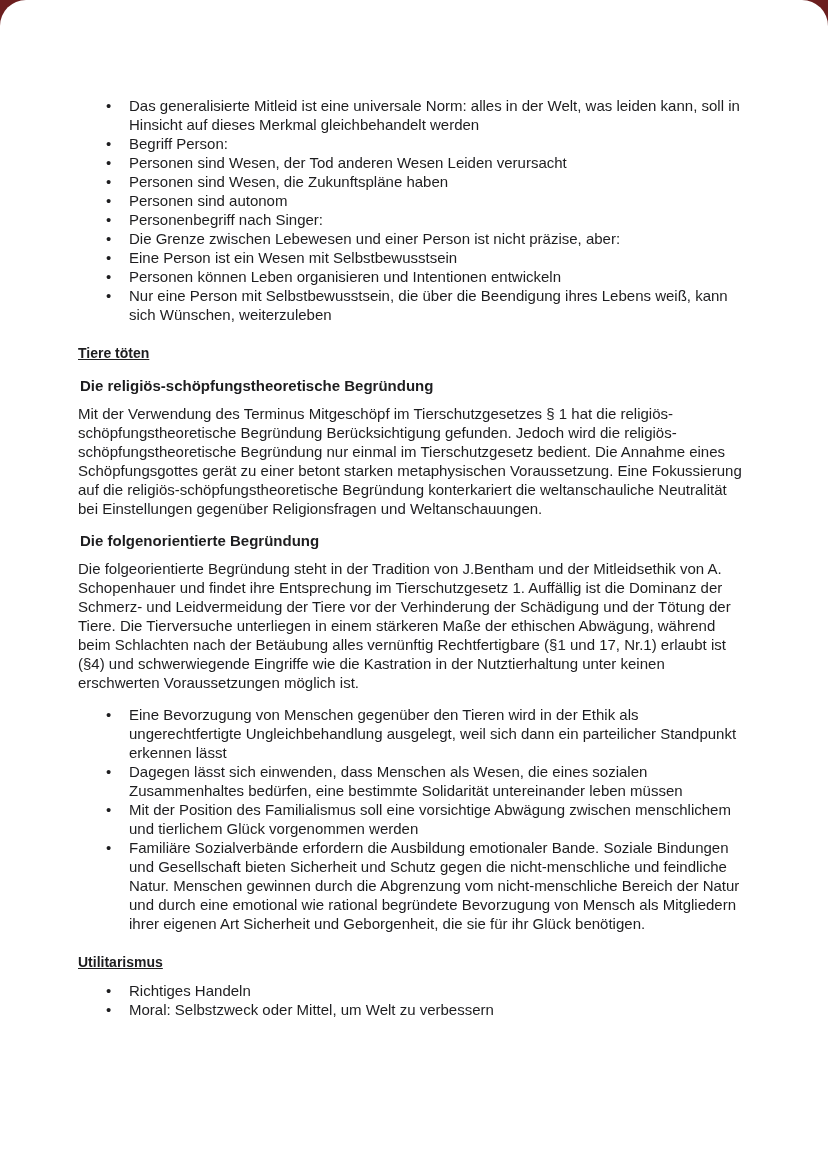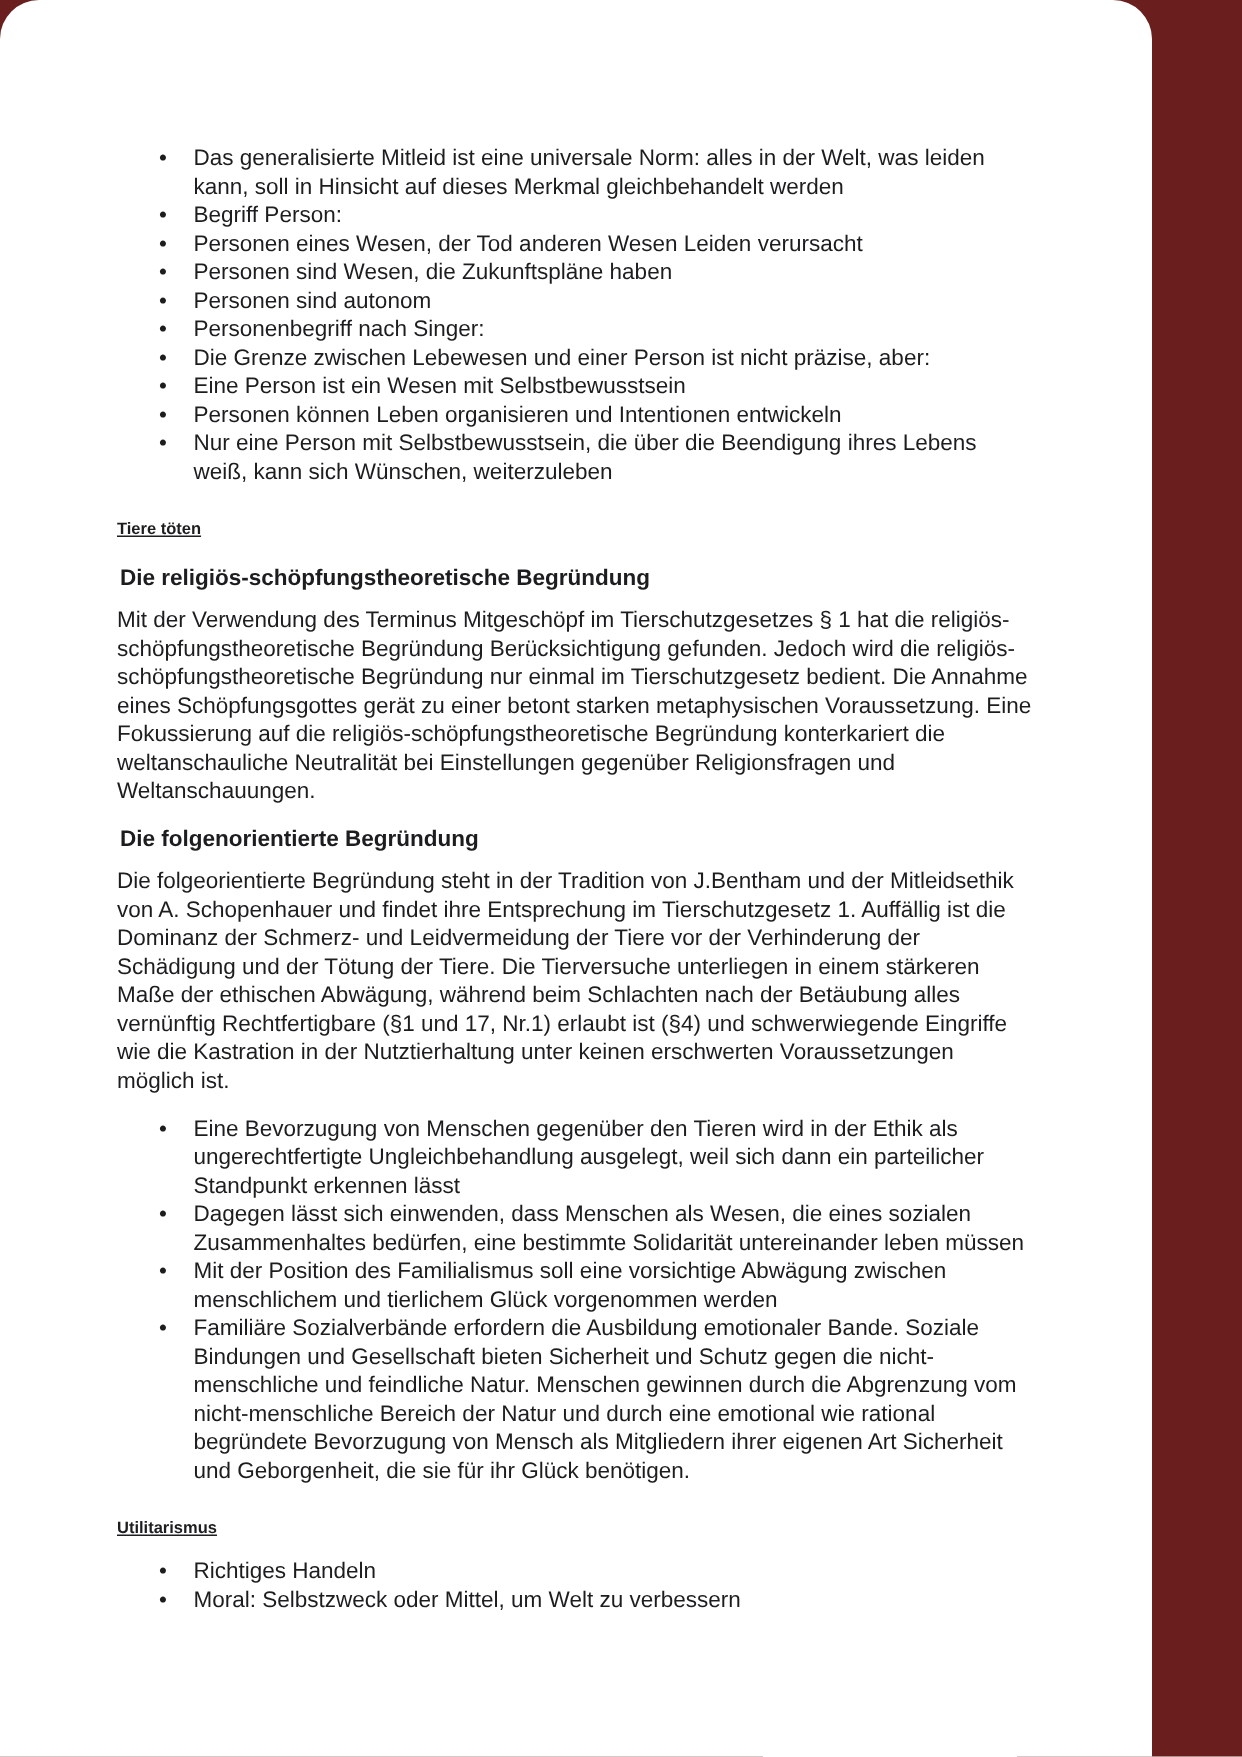--- a/index.html
+++ b/index.html
@@ -11,21 +11,21 @@
     height: 1171px;
     background: #6b1e1e;
     overflow: hidden;
     position: relative;
     font-family: "Liberation Sans", sans-serif;
   }
   .page {
     position: absolute;
     top: 0;
     left: 0;
-    width: 768px;
+    width: 828px;
     min-height: 1171px;
     background: #ffffff;
     border-radius: 26px 26px 0 0;
     box-sizing: border-box;
     padding: 96px 78px 40px 78px;
     color: #1d1d1f;
     font-size: 15px;
     line-height: 19px;
   }
   ul.bullets {
@@ -39,21 +39,21 @@
     margin: 0;
   }
   ul.bullets li::before {
     content: "\2022";
     position: absolute;
     left: 28px;
     top: 0;
     font-size: 15px;
   }
   h2.h-underline {
-    font-size: 11px;
+    font-size: 14px;
     line-height: 19px;
     font-weight: bold;
     text-decoration: underline;
     margin: 20px 0 9px 0;
   }
   h3.h-bold {
     font-size: 15px;
     line-height: 19px;
     font-weight: bold;
     margin: 13px 0 9px 2px;
@@ -63,21 +63,21 @@
   }
 </style>
 </head>
 <body>
 
 <div class="page">
 
   <ul class="bullets">
     <li class="bullet-item">Das generalisierte Mitleid ist eine universale Norm: alles in der Welt, was leiden kann, soll in Hinsicht auf dieses Merkmal gleichbehandelt werden</li>
     <li class="bullet-item">Begriff Person:</li>
-    <li class="bullet-item">Personen eines Wesen, der Tod anderen Wesen Leiden verursacht</li>
+    <li class="bullet-item">Personen sind Wesen, der Tod anderen Wesen Leiden verursacht</li>
     <li class="bullet-item">Personen sind Wesen, die Zukunftspläne haben</li>
     <li class="bullet-item">Personen sind autonom</li>
     <li class="bullet-item">Personenbegriff nach Singer:</li>
     <li class="bullet-item">Die Grenze zwischen Lebewesen und einer Person ist nicht präzise, aber:</li>
     <li class="bullet-item">Eine Person ist ein Wesen mit Selbstbewusstsein</li>
     <li class="bullet-item">Personen können Leben organisieren und Intentionen entwickeln</li>
     <li class="bullet-item">Nur eine Person mit Selbstbewusstsein, die über die Beendigung ihres Lebens weiß, kann sich Wünschen, weiterzuleben</li>
   </ul>
 
   <h2 class="h-underline">Tiere töten</h2>

